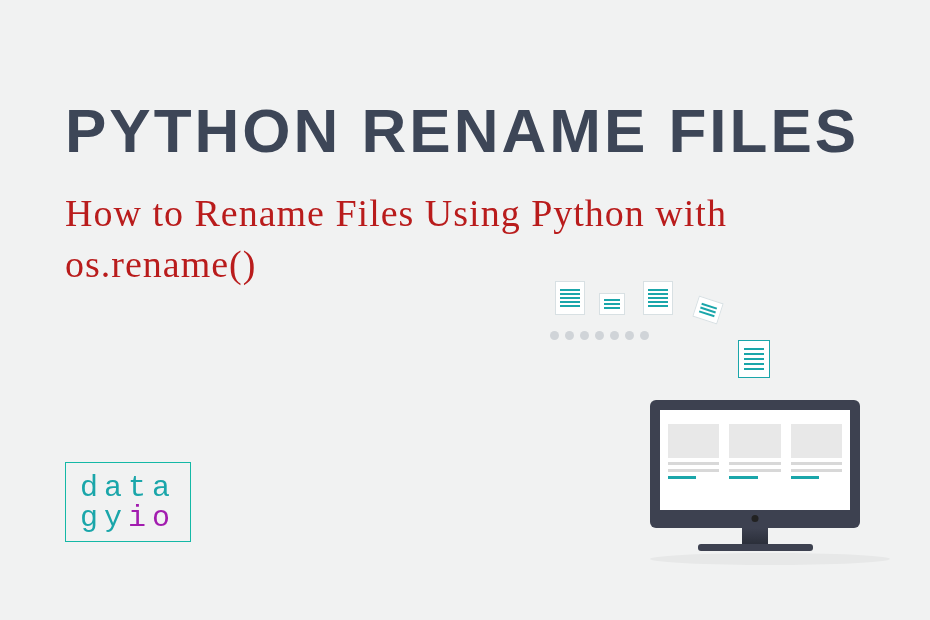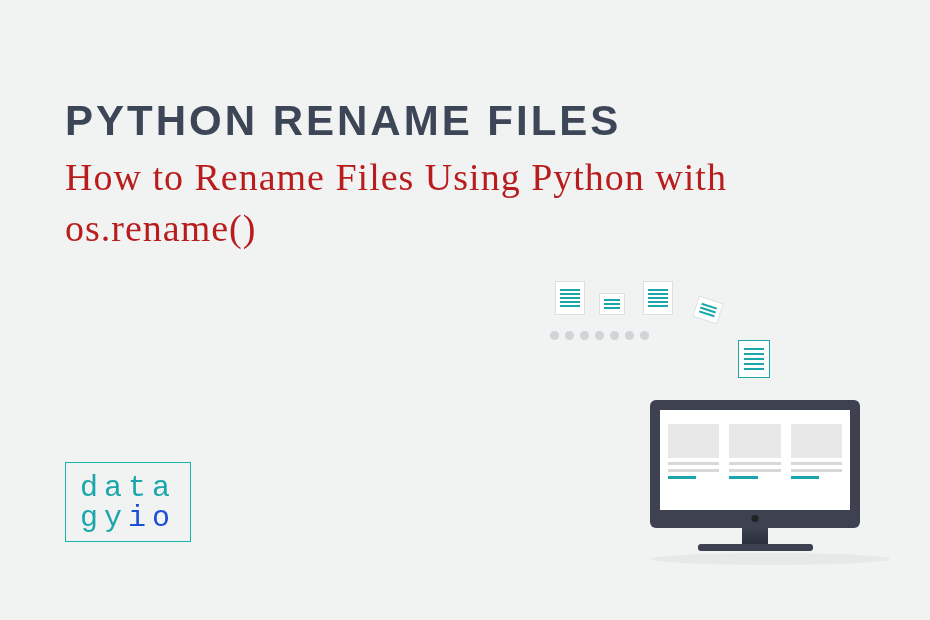--- a/index.html
+++ b/index.html
@@ -15,27 +15,27 @@
     position: relative;
     overflow: hidden;
   }
   .container {
     padding: 100px 65px 0 65px;
     position: relative;
     height: 100%;
   }
   .title {
     font-family: "Arial Black", Impact, sans-serif;
-    font-size: 42px;
+    font-size: 62px;
     font-weight: 900;
     letter-spacing: 3px;
     color: #3d4657;
     text-transform: uppercase;
     line-height: 1;
-    margin-bottom: 10px;
+    margin-bottom: 26px;
   }
   .subtitle {
     font-family: Georgia, "Times New Roman", serif;
     font-size: 38px;
     color: #b91c1c;
     line-height: 1.35;
     letter-spacing: 1px;
     font-weight: 400;
   }
 
@@ -49,21 +49,21 @@
     display: inline-block;
     line-height: 1;
   }
   .logo-line {
     font-family: "Courier New", monospace;
     font-size: 30px;
     letter-spacing: 6px;
     font-weight: 400;
   }
   .logo-teal { color: #1aa6aa; }
-  .logo-gray { color: #1d4ed8; }
+  .logo-gray { color: #a21caf; }
 
   
   .illustration {
     position: absolute;
     right: 55px;
     bottom: 55px;
     width: 340px;
     height: 280px;
   }
 

